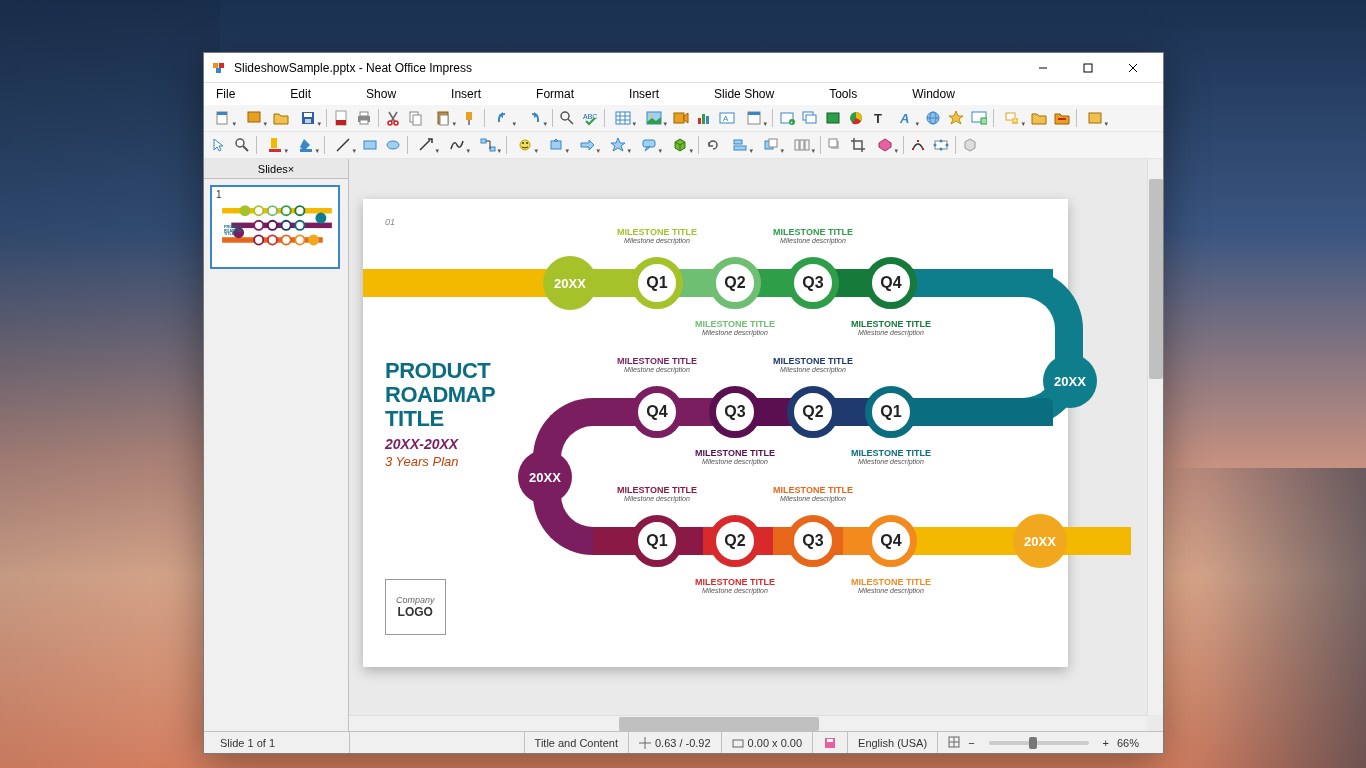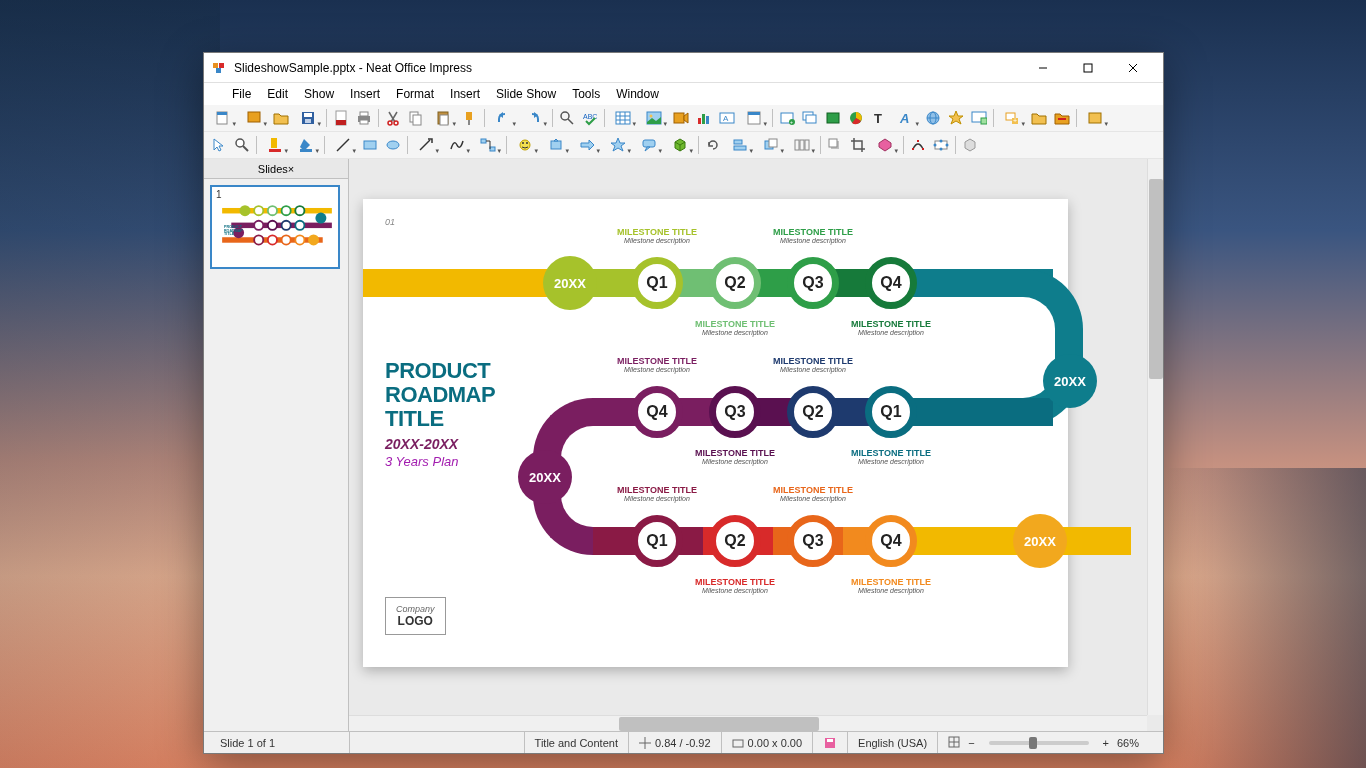--- a/index.html
+++ b/index.html
@@ -28,21 +28,21 @@
 }
 .titlebar {
   height: 30px; background: #fff; display: flex; align-items: center;
   padding: 0 8px; border-bottom: 1px solid #e0e0e0;
 }
 .app-icon { width: 16px; height: 16px; margin-right: 6px; display: inline-flex; }
 .app-icon svg { width: 16px; height: 16px; }
 .title-text { font-size: 12px; color: #000; flex: 1; }
 .win-controls { display: flex; gap: 0; }
 .win-btn { width: 45px; height: 28px; display: flex; align-items: center; justify-content: center; cursor: pointer; }
-.menubar { height: 22px; display: flex; align-items: center; padding: 0 20px; font-size: 12px; }
+.menubar { height: 22px; display: flex; align-items: center; padding: 0 4px; font-size: 12px; gap: 39px; }
 .menu-item { padding: 2px 8px; cursor: pointer; }
 .toolbar { height: 27px; display: flex; align-items: center; padding: 2px 4px; gap: 1px; border-bottom: 1px solid #e5e5e5; background: #f5f5f5; flex-wrap: nowrap; overflow: hidden; }
 .tb-btn { width: 22px; height: 22px; display: flex; align-items: center; justify-content: center; cursor: pointer; border: 1px solid transparent; }
 .tb-btn.dd { width: 30px; position: relative; }
 .tb-btn.dd::after { content: "▾"; font-size: 7px; position: absolute; right: 1px; bottom: 0px; color: #555; }
 .tb-sep { width: 1px; height: 18px; background: #c0c0c0; margin: 0 2px; }
 .tb-icon { width: 16px; height: 16px; display: block; }
 .main-area { flex: 1; display: flex; overflow: hidden; }
 .slides-panel { width: 145px; background: #f0f0f0; border-right: 1px solid #c0c0c0; display: flex; flex-direction: column; }
 .slides-header { height: 20px; display: flex; align-items: center; padding: 0 6px; font-size: 11px; background: #e8e8e8; border-bottom: 1px solid #c0c0c0; justify-content: center; }
@@ -58,22 +58,22 @@
 .hscroll-thumb { position: absolute; left: 270px; height: 14px; top: 1px; width: 200px; background: #c0c0c0; border-radius: 2px; }
 .slide {
   position: absolute; left: 14px; top: 40px;
   width: 705px; height: 468px; background: #fff;
   box-shadow: 0 4px 12px rgba(0,0,0,0.25);
 }
 .slide-num { position: absolute; top: 18px; left: 22px; font-size: 9px; color: #888; font-style: italic; }
 .roadmap-title { position: absolute; left: 22px; top: 160px; width: 160px; }
 .roadmap-title .t1 { font-size: 22px; font-weight: 800; color: #0a6d80; line-height: 1.1; letter-spacing: -0.5px; }
 .roadmap-title .t2 { font-size: 14px; font-weight: 700; font-style: italic; color: #7a1e60; margin-top: 4px; }
-.roadmap-title .t3 { font-size: 13px; font-style: italic; color: #a21caf; margin-top: 2px; }
-.logo-box { position: absolute; left: 22px; bottom: 32px; border: 1px solid #999; padding: 6px 10px; text-align: center; }
+.roadmap-title .t3 { font-size: 13px; font-style: italic; color: #c2410c; margin-top: 2px; }
+.logo-box { position: absolute; left: 22px; bottom: 32px; border: 1px solid #999; padding: 15px 10px; text-align: center; }
 .logo-box .l1 { font-size: 9px; color: #666; font-style: italic; }
 .logo-box .l2 { font-size: 12px; font-weight: 800; color: #333; }
 .milestone-lbl { position: absolute; text-align: center; width: 110px; margin-left: -55px; }
 .milestone-lbl .mt { font-size: 9px; font-weight: 800; letter-spacing: 0px; }
 .milestone-lbl .md { font-size: 7px; font-style: italic; color: #555; }
 .track { position: absolute; height: 28px; }
 .track-curve { position: absolute; width: 60px; height: 140px; border: 28px solid; border-left: none; border-radius: 0 70px 70px 0; }
 .track-curve-l { position: absolute; width: 60px; height: 140px; border: 28px solid; border-right: none; border-radius: 70px 0 0 70px; }
 .year-circle { position: absolute; width: 54px; height: 54px; border-radius: 50%; display: flex; align-items: center; justify-content: center; color: #fff; font-weight: 800; font-size: 13px; }
 .q-circle { position: absolute; width: 52px; height: 52px; border-radius: 50%; background: #fff; border: 7px solid; display: flex; align-items: center; justify-content: center; font-weight: 800; font-size: 16px; color: #222; }
@@ -709,21 +709,21 @@
 
   <div class="statusbar">
     <div class="status-seg" style="flex:0 0 140px;">Slide 1 of 1</div>
     <div class="status-seg" style="flex:1;"></div>
     <div class="status-seg">Title and Content</div>
     <div class="status-seg">
       <svg width="12" height="12">
           <line x1="6" y1="0" x2="6" y2="12" stroke="#666"></line>
           <line x1="0" y1="6" x2="12" y2="6" stroke="#666"></line>
         </svg>
-      <span>0.84 / -0.92</span>
+      <span>0.63 / -0.92</span>
     </div>
     <div class="status-seg">
       <svg width="12" height="12">
           <rect x="1" y="3" width="10" height="7" fill="none" stroke="#666"></rect>
         </svg>
       <span>0.00 x 0.00</span>
     </div>
     <div class="status-seg">
       <svg width="14" height="14">
           <rect x="2" y="2" width="10" height="10" fill="#e860a0"></rect>

